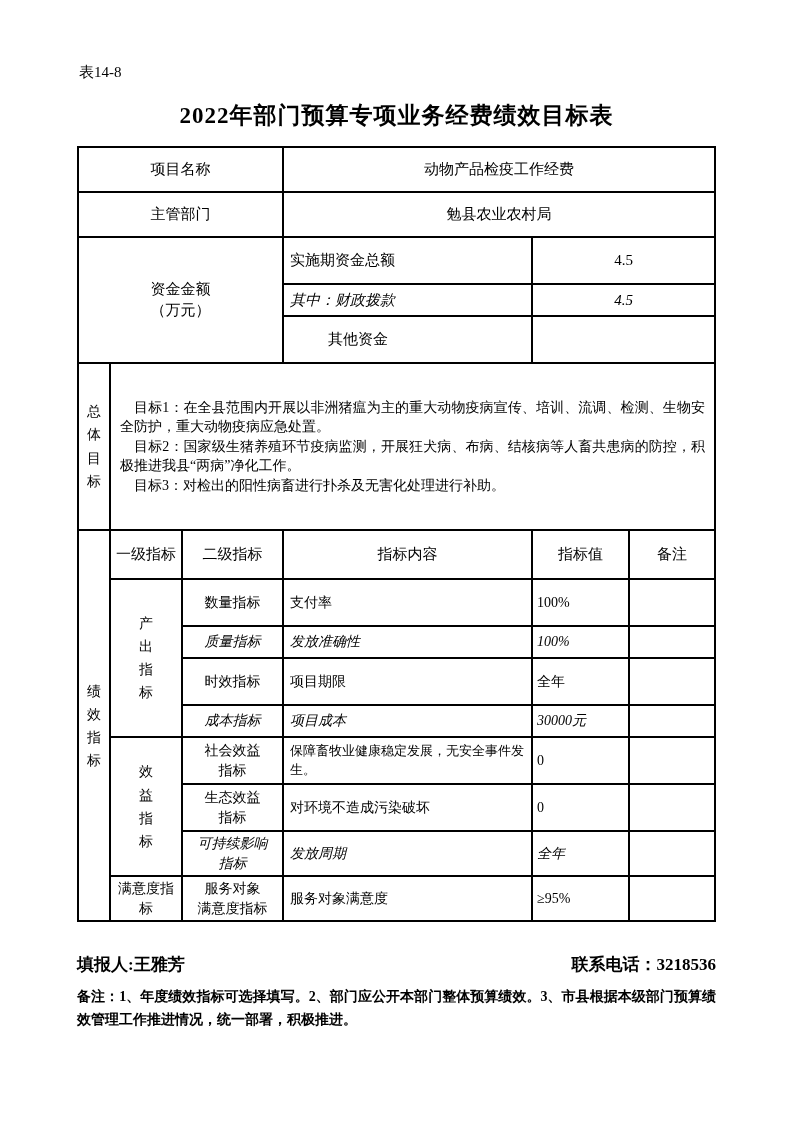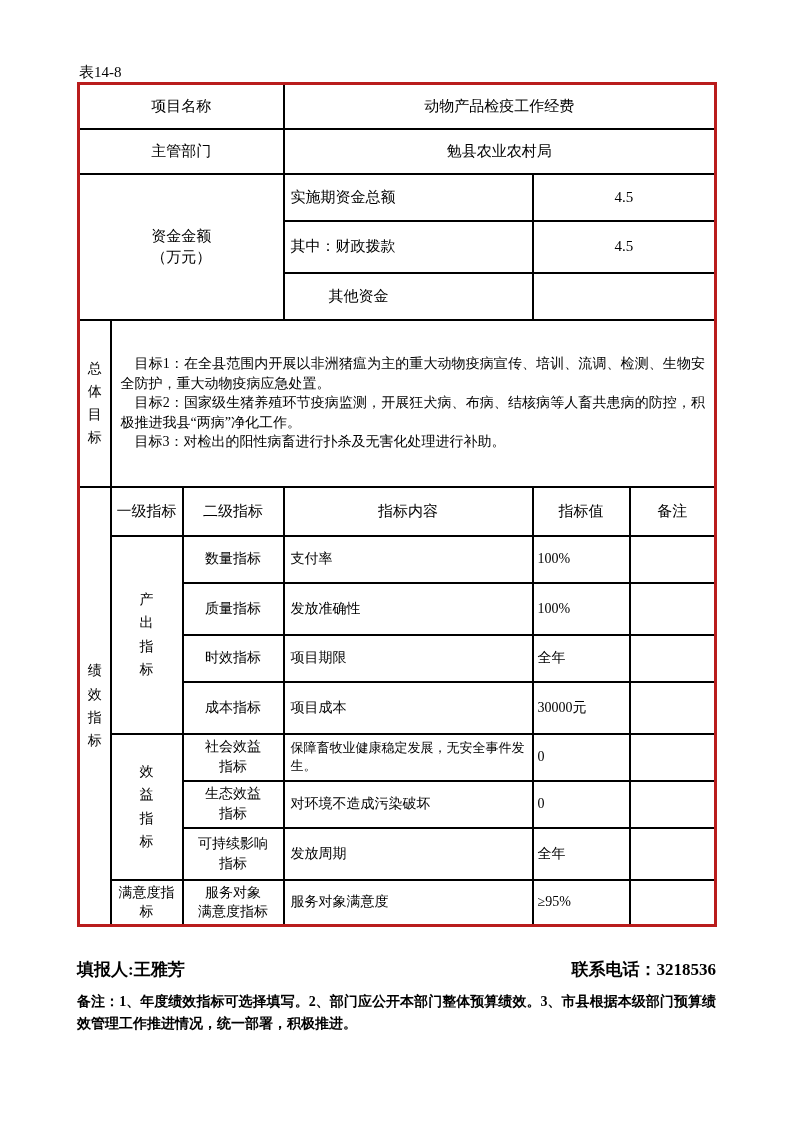--- a/index.html
+++ b/index.html
@@ -14,21 +14,21 @@
     box-sizing: border-box;
     padding: 55px 77px 0 77px;
   }
   .form-code { font-size: 15px; margin: 8px 0 0 2px; }
   .doc-title {
     font-size: 23px; font-weight: bold; text-align: center;
     margin: 18px 0 15px 0; letter-spacing: 1px;
   }
   table.budget {
     border-collapse: collapse; table-layout: fixed;
-    width: 639px; border: 3px solid #b91c1c;
+    width: 639px; border: 1px solid #b91c1c;
   }
   table.budget td {
     border: 2px solid #000;
     font-size: 14px; line-height: 1.4;
     vertical-align: middle;
     white-space: pre-line;
     padding: 2px 3px;
     overflow: hidden;
     word-break: break-all;
   }
@@ -45,41 +45,42 @@
     word-break: break-all;
   }
   .vtext {
     display: inline-block;
     width: 1.05em;
     line-height: 1.65;
     text-align: center;
     word-break: break-all;
     white-space: normal;
   }
-  tr.h45 { height: 45px; } tr.h47 { height: 47px; } tr.h48 { height: 52px; }
+  tr.h45 { height: 45px; } tr.h47 { height: 47px; } tr.h48 { height: 32px; font-style: italic; }
   tr.h49 { height: 49px; } tr.h167 { height: 167px; }
   .sign-row {
     display: flex; justify-content: space-between;
     width: 639px; margin-top: 31px;
     font-size: 17px; font-weight: bold;
   }
   .note-text {
     width: 639px; margin: 10px 0 0 0;
     font-size: 14px; font-weight: bold;
     line-height: 1.6; text-align: justify;
     white-space: normal;
   }
 </style>
 </head>
 <body>
 
 <div class="page">
 
   <div class="form-code">表14-8</div>
 
+  <h1 class="doc-title">2022年部门预算专项业务经费绩效目标表</h1>
 
   <table class="budget">
     <colgroup>
       <col style="width:32px">
         <col style="width:72px">
         <col style="width:101px">
       <col style="width:249px">
         <col style="width:97px">
         <col style="width:86px">
     </colgroup>

